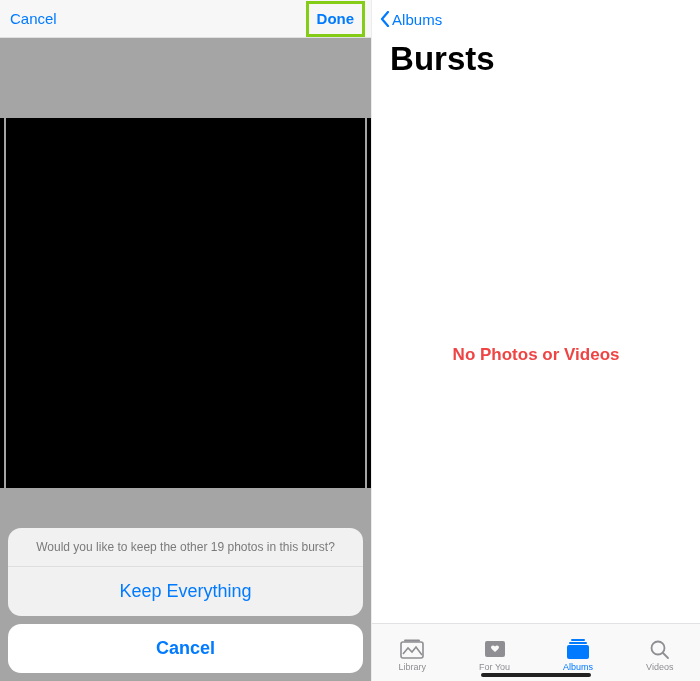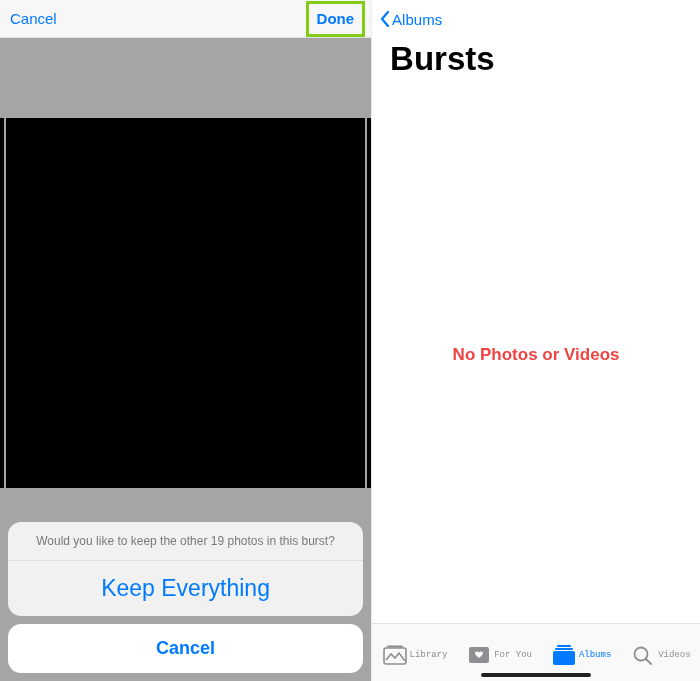--- a/index.html
+++ b/index.html
@@ -88,21 +88,21 @@
     }
     .sheet-prompt {
       text-align: center;
       font-size: 12px;
       color: #7a7a7a;
       padding: 12px 16px;
       border-bottom: 1px solid rgba(0,0,0,0.08);
     }
     .sheet-btn {
       text-align: center;
-      font-size: 23px;
+      font-size: 18px;
       color: #007aff;
       padding: 14px 0;
       border-bottom: 1px solid rgba(0,0,0,0.08);
     }
     .sheet-btn:last-child { border-bottom: none; }
     .favorites-highlight-wrap {
       display: flex;
       justify-content: center;
     }
     .favorites-highlight {
@@ -156,26 +156,25 @@
       height: 58px;
       border-top: 1px solid #e2e2e4;
       background: #f9f9f9;
       display: flex;
       align-items: center;
       justify-content: space-around;
       padding-top: 4px;
     }
     .tab {
       display: flex;
-      flex-direction: row;
+      flex-direction: column;
       align-items: center;
       gap: 2px;
       color: #8e8e93;
       font-size: 9px;
-      font-family: Liberation Mono, monospace;
     }
     .tab.active { color: #007aff; }
     .tab-icon { width: 26px; height: 22px; display:flex; align-items:center; justify-content:center; }
     .home-indicator {
       position: absolute;
       bottom: 4px;
       left: 50%;
       transform: translateX(-50%);
       width: 110px;
       height: 4px;

